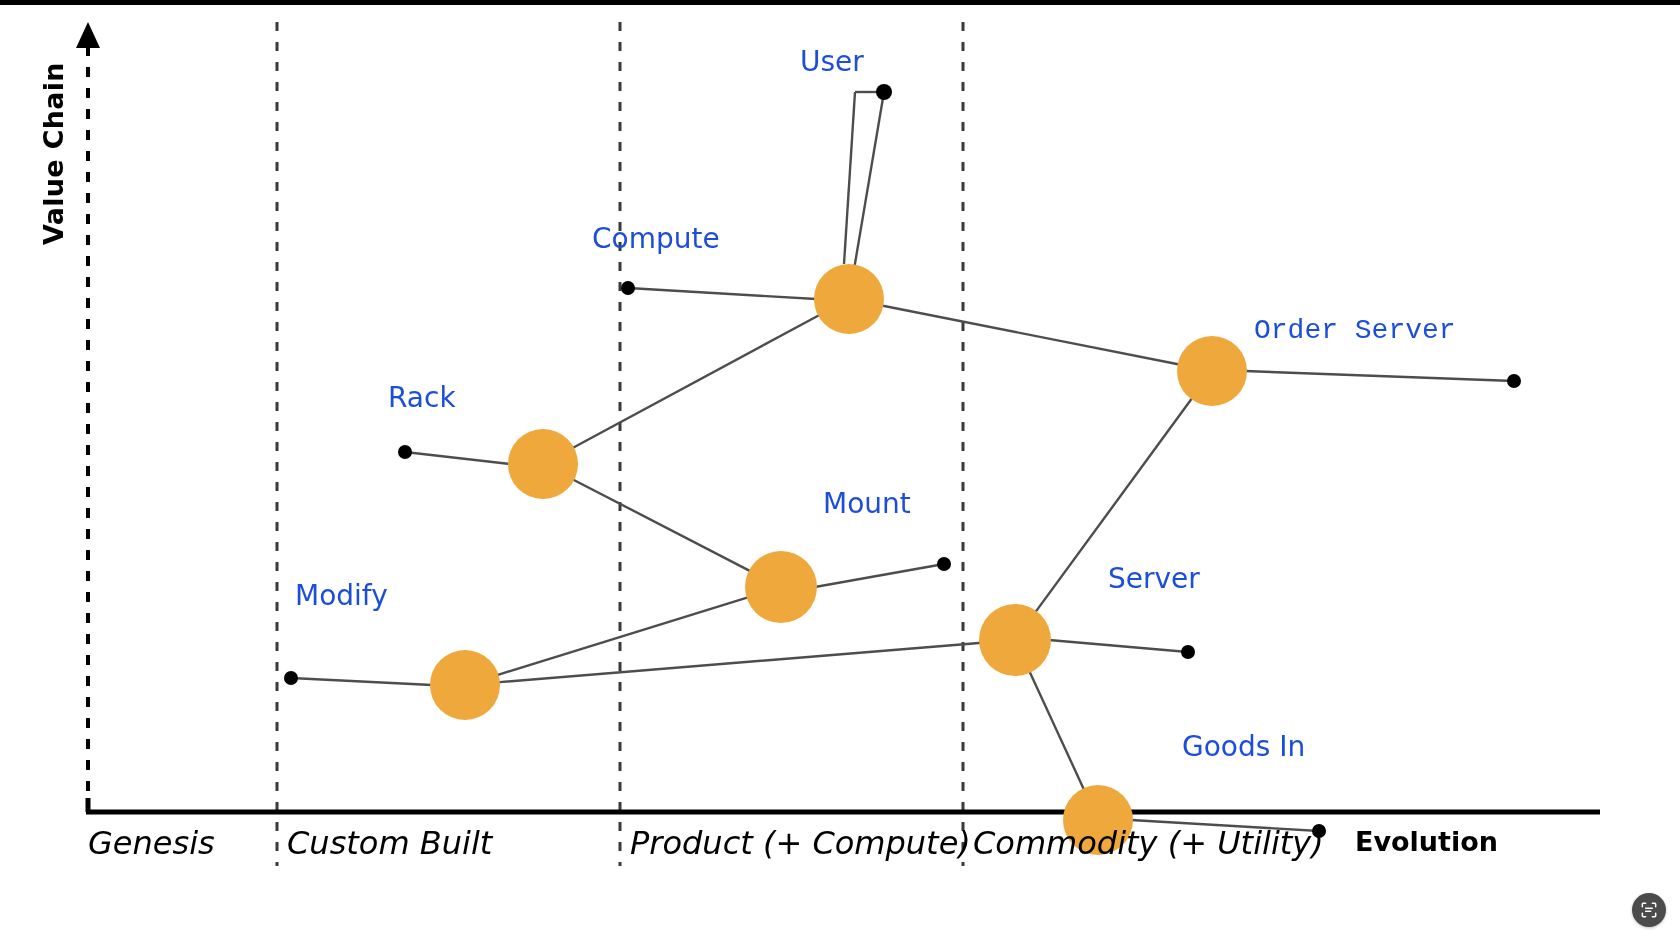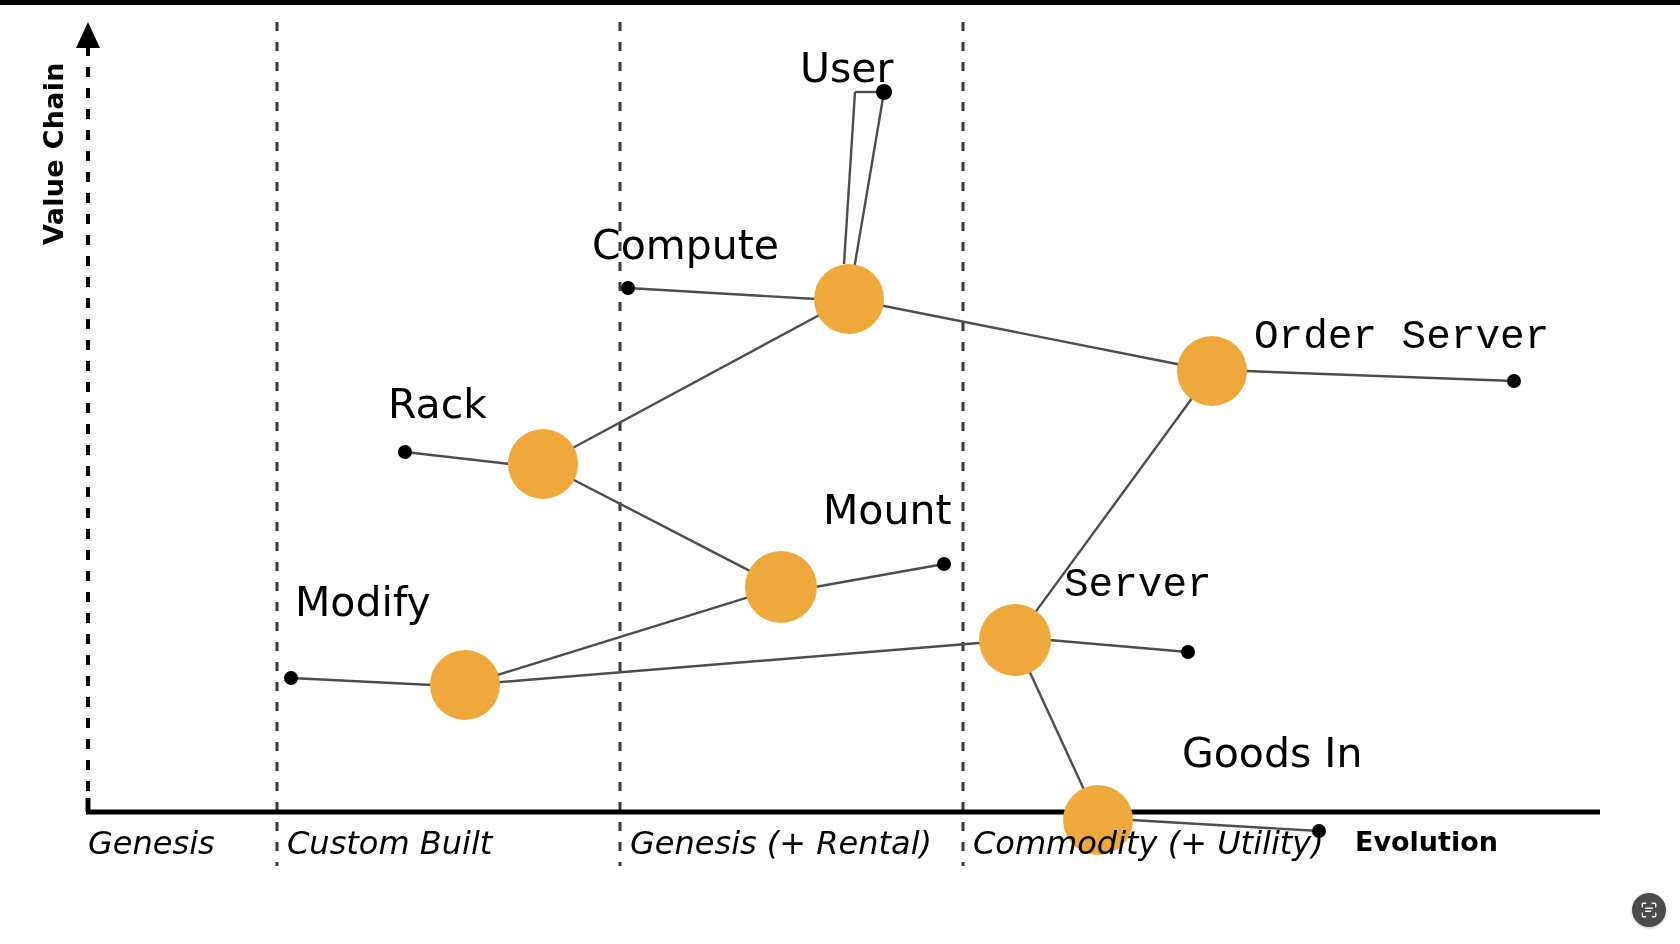--- a/index.html
+++ b/index.html
@@ -48,22 +48,22 @@
     position: absolute;
     font-family: "DejaVu Sans", sans-serif;
     font-style: italic;
     font-size: 32px;
     color: #000000;
     white-space: nowrap;
   }
   .node-label {
     position: absolute;
     font-family: "DejaVu Sans", sans-serif;
-    font-size: 41px;
-    color: #000000;
+    font-size: 28px;
+    color: #1d4ed8;
     white-space: nowrap;
     line-height: 1;
   }
   .scan-button {
     position: absolute;
     width: 34px;
     height: 34px;
     border-radius: 50%;
     background: #4b4b4b;
     display: flex;
@@ -135,30 +135,30 @@
         <circle cx="781" cy="587" r="36" fill="#efa83c"></circle>
         <circle cx="1015" cy="640" r="36" fill="#efa83c"></circle>
         <circle cx="465" cy="685" r="35" fill="#efa83c"></circle>
         <circle cx="1098" cy="820" r="35" fill="#efa83c"></circle>
       </g>
   </svg>
 
   <div id="stage-label-layer">
       <div class="stage-label" style="left: 88px; top: 824px;">Genesis</div>
       <div class="stage-label" style="left: 287px; top: 824px;">Custom Built</div>
-      <div class="stage-label" style="left: 630px; top: 824px;">Genesis (+ Rental)</div>
+      <div class="stage-label" style="left: 630px; top: 824px;">Product (+ Compute)</div>
       <div class="stage-label" style="left: 973px; top: 824px;">Commodity (+ Utility)</div>
     </div>
   <div id="node-label-layer">
       <div class="node-label" style="left: 800px; top: 48px;">User</div>
       <div class="node-label" style="left: 592px; top: 225px;">Compute</div>
       <div class="node-label" style="left: 1254px; top: 317px; font-family: Liberation Mono, monospace;">Order Server</div>
       <div class="node-label" style="left: 388px; top: 384px;">Rack</div>
       <div class="node-label" style="left: 823px; top: 490px;">Mount</div>
-      <div class="node-label" style="left: 1064px; top: 565px; font-family: Liberation Mono, monospace;">Server</div>
+      <div class="node-label" style="left: 1108px; top: 565px;">Server</div>
       <div class="node-label" style="left: 295px; top: 582px;">Modify</div>
       <div class="node-label" style="left: 1140px; top: 733px; margin-left: 42px;">Goods In</div>
     </div>
 
   <div class="axis-title-y" id="y-axis-title" style="left: 38px; top: 0px; transform: rotate(-90deg) translate(-245px, 0px); transform-origin: left top;">Value Chain</div>
 
   <div class="axis-title-x" id="x-axis-title" style="left: 1355px; top: 826px;">Evolution</div>
 
   <div class="scan-button" id="scan-button" style="left: 1632px; top: 893px;">
     <svg width="20" height="20" viewBox="0 0 24 24">

